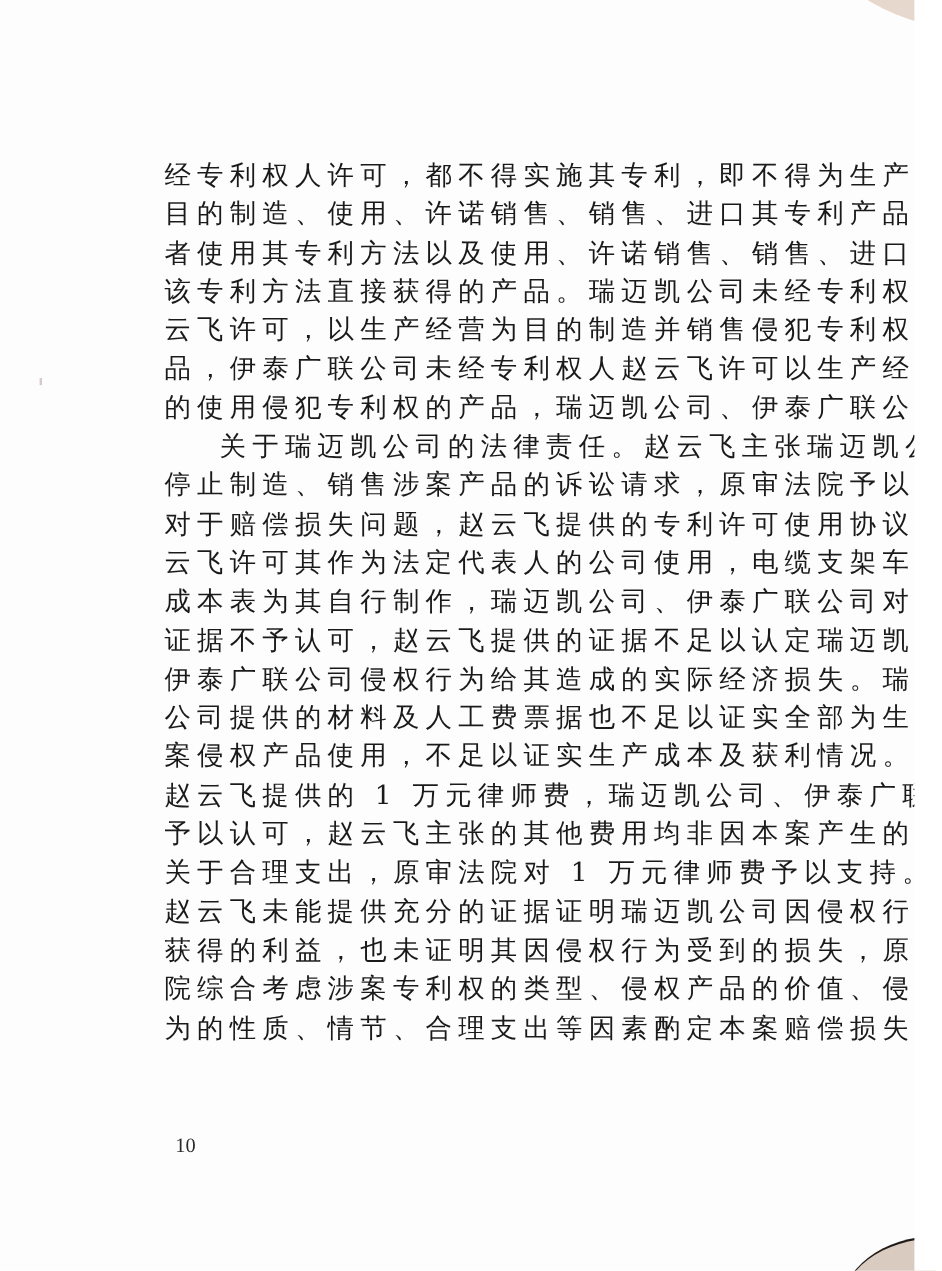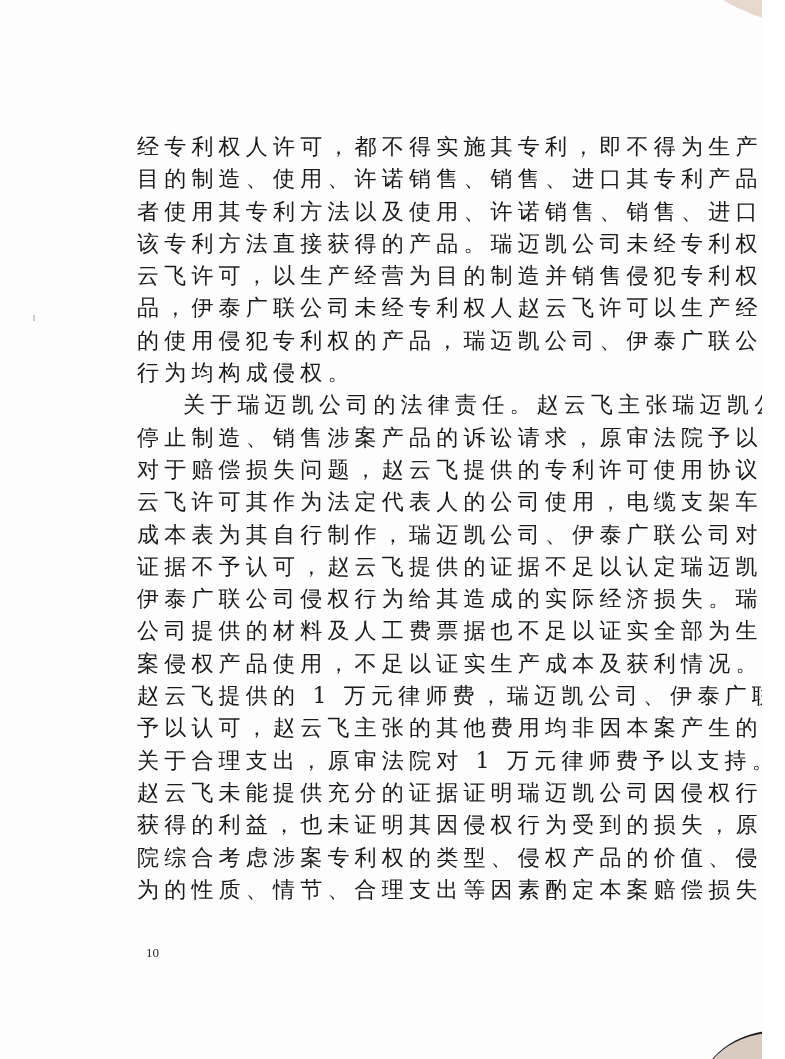--- a/index.html
+++ b/index.html
@@ -68,21 +68,21 @@
       color: #1a1a1a;
       white-space: nowrap;
     }
     .line.indent {
       padding-left: 46px;
     }
     .page-number {
       position: absolute;
       left: 146px;
       top: 945px;
-      font-size: 13px;
+      font-size: 17px;
       color: #2a2a2a;
       font-family: "Liberation Serif", "DejaVu Serif", serif;
     }
     .margin-mark {
       position: absolute;
       left: 33px;
       top: 315px;
       width: 2px;
       height: 6px;
       background: #d8c8c8;
@@ -97,21 +97,20 @@
   <div class="corner-bottom"></div>
 
   <div class="body-text">
     <span class="line">经专利权人许可，都不得实施其专利，即不得为生产经营</span>
     <span class="line">目的制造、使用、许诺销售、销售、进口其专利产品，或</span>
     <span class="line">者使用其专利方法以及使用、许诺销售、销售、进口依照</span>
     <span class="line">该专利方法直接获得的产品。瑞迈凯公司未经专利权人赵</span>
     <span class="line">云飞许可，以生产经营为目的制造并销售侵犯专利权的产</span>
     <span class="line">品，伊泰广联公司未经专利权人赵云飞许可以生产经营目</span>
     <span class="line">的使用侵犯专利权的产品，瑞迈凯公司、伊泰广联公司的</span>
-    <span class="line">行为均构成侵权。</span>
 
     <span class="line indent">关于瑞迈凯公司的法律责任。赵云飞主张瑞迈凯公司</span>
     <span class="line">停止制造、销售涉案产品的诉讼请求，原审法院予以支持。</span>
     <span class="line">对于赔偿损失问题，赵云飞提供的专利许可使用协议为赵</span>
     <span class="line">云飞许可其作为法定代表人的公司使用，电缆支架车设备</span>
     <span class="line">成本表为其自行制作，瑞迈凯公司、伊泰广联公司对上述</span>
     <span class="line">证据不予认可，赵云飞提供的证据不足以认定瑞迈凯公司、</span>
     <span class="line">伊泰广联公司侵权行为给其造成的实际经济损失。瑞迈凯</span>
     <span class="line">公司提供的材料及人工费票据也不足以证实全部为生产涉</span>
     <span class="line">案侵权产品使用，不足以证实生产成本及获利情况。对于</span>

